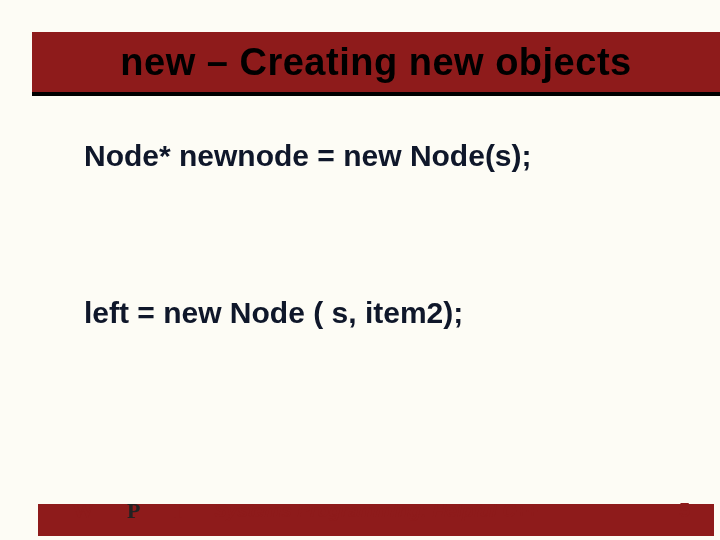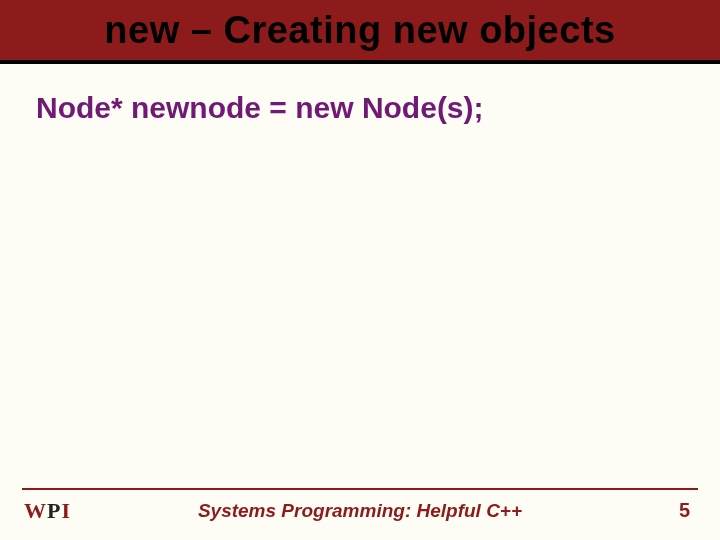--- a/index.html
+++ b/index.html
@@ -1,15 +1,15 @@
 <!DOCTYPE html>
 <html><head>
 <meta charset="utf-8">
 <style>
-  * { margin: 0; padding: 0; box-sizing: border-box; }
+  * { margin: 0; padding: 16px; box-sizing: border-box; }
   html, body { width: 720px; height: 540px; overflow: hidden; }
   body {
     font-family: "Comic Sans MS", "Comic Sans", cursive, sans-serif;
     background: #fdfcf5;
     position: relative;
   }
   .title-bar {
     width: 100%;
     height: 64px;
     background: #8e1b1b;
@@ -23,21 +23,21 @@
     font-size: 38px;
     font-weight: bold;
     letter-spacing: 0.5px;
   }
   .content {
     padding: 24px 36px 0 36px;
   }
   .code-line {
     font-size: 30px;
     font-weight: bold;
-    color: #701a75;
+    color: #0f172a;
     margin-bottom: 84px;
     line-height: 1.35;
   }
   .footer {
     position: absolute;
     left: 0; right: 0; bottom: 12px;
     height: 40px;
   }
   .footer-rule {
     position: absolute;
@@ -79,20 +79,21 @@
 </style>
 </head>
 <body>
 
 <div class="title-bar">
   <div class="title-text">new – Creating new objects</div>
 </div>
 
 <div class="content">
   <div class="code-line">Node* newnode = new Node(s);</div>
+  <div class="code-line">left = new Node ( s, item2);</div>
 </div>
 
 <div class="footer">
   <div class="footer-rule"></div>
   <div class="footer-logo">
     <span class="w">W</span><span class="p">P</span><span class="i">I</span>
   </div>
   <div class="footer-center">Systems Programming: Helpful C++</div>
   <div class="footer-pagenum">5</div>
 </div>

